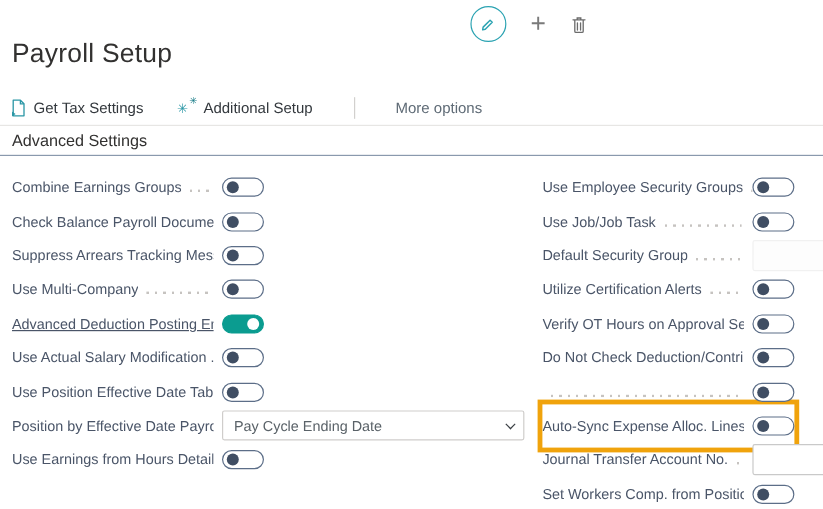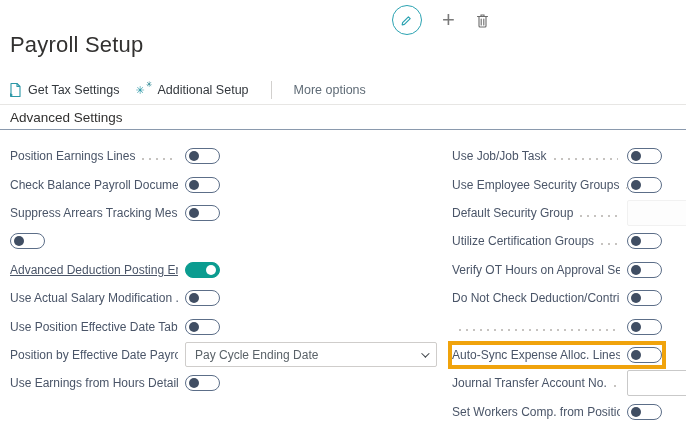--- a/index.html
+++ b/index.html
@@ -19,39 +19,39 @@
   .actions{position:absolute;left:392px;top:5px;display:flex;align-items:center;gap:20px;}
   .act-btn{display:flex;align-items:center;justify-content:center;cursor:pointer;background:none;border:none;}
   .pencil-circle{width:30px;height:30px;border:1px solid var(--circle_teal);border-radius:50%;}
   .plus-glyph{font-size:22px;font-weight:300;color:#7a7a7a;line-height:1;}
 
   
   .page-title{position:absolute;left:10px;top:32px;font-size:22px;font-weight:300;
     color:var(--heading_dark);letter-spacing:.2px;}
 
   
-  .toolbar{position:absolute;left:8px;top:79px;right:0;height:22px;display:flex;align-items:center;gap:16px;text-align:center;}
+  .toolbar{position:absolute;left:8px;top:79px;right:0;height:22px;display:flex;align-items:center;gap:28px;text-align:center;}
   .tb-item{display:flex;align-items:center;gap:6px;cursor:pointer;font-size:12.5px;color:#33383d;white-space:nowrap;}
   .tb-sep{width:1px;height:18px;background:#d2d0ce;margin:0 6px;}
   .tb-more{font-size:12.5px;color:var(--gray_text);cursor:pointer;}
   .gear-wrap{position:relative;width:16px;height:16px;}
   .gear-big{position:absolute;left:0;top:2px;font-size:11px;color:var(--icon_teal);}
   .gear-small{position:absolute;right:-1px;top:-2px;font-size:8px;color:#157a86;}
   .toolbar-hairline{position:absolute;left:0;right:0;top:104px;border-top:1px solid var(--hairline);}
 
   
   .section-heading{position:absolute;left:10px;top:110px;font-size:13.5px;font-weight:400;color:var(--heading_dark);}
   .section-rule{position:absolute;left:0;right:0;top:129px;border-top:1px solid var(--rule_blue);}
 
   
   .col{position:absolute;top:142px;display:flex;flex-direction:column;}
   .col-left{left:10px;width:427px;}
   .col-right{left:452px;width:234px;}
   .row{height:28.4px;display:flex;align-items:center;}
-  .hl{display:flex;align-items:center;flex:1;height:20px;outline:4px solid var(--highlight_orange);}
+  .hl{display:flex;align-items:center;flex:1;height:36px;outline:4px solid var(--highlight_orange);}
   .lbl-zone{width:175px;flex:none;display:flex;align-items:center;overflow:hidden;}
   .lbl{font-size:12px;color:var(--label_slate);white-space:nowrap;flex:none;max-width:168px;overflow:hidden;}
   .lbl.u{text-decoration:underline;}
   .leader{flex:1;min-width:6px;height:2px;align-self:center;margin:6px 9px 0 7px;
     background:repeating-linear-gradient(to right,var(--leader_gray) 0 2px,transparent 2px 7px);}
   .tail{width:24px;flex:none;}
 
   
   .toggle{position:relative;width:35px;height:16px;flex:none;border:1px solid var(--toggle_border);
     border-radius:9px;background:#fff;cursor:pointer;padding:0;}
@@ -121,21 +121,21 @@
     <div class="tb-more">More options</div>
   </div>
   <div class="toolbar-hairline"></div>
 
   <div class="section-heading">Advanced Settings</div>
   <div class="section-rule"></div>
 
   <div class="col col-left" id="col-left">
       <div class="row">
         <div class="lbl-zone">
-          <span class="lbl">Position Earnings Lines</span>
+          <span class="lbl">Combine Earnings Groups</span>
           <div class="leader"></div>
         </div>
         <button class="toggle">
           <span class="knob"></span>
         </button>
       </div>
       <div class="row">
         <div class="lbl-zone">
           <span class="lbl">Check Balance Payroll Document</span>
         </div>
@@ -145,20 +145,24 @@
       </div>
       <div class="row">
         <div class="lbl-zone">
           <span class="lbl">Suppress Arrears Tracking Mess...</span>
         </div>
         <button class="toggle">
           <span class="knob"></span>
         </button>
       </div>
       <div class="row">
+        <div class="lbl-zone">
+          <span class="lbl">Use Multi-Company</span>
+          <div class="leader"></div>
+        </div>
         <button class="toggle">
           <span class="knob"></span>
         </button>
       </div>
       <div class="row">
         <div class="lbl-zone">
           <span class="lbl u">Advanced Deduction Posting En...</span>
         </div>
         <button class="toggle on">
           <span class="knob"></span>
@@ -194,48 +198,48 @@
           <span class="lbl">Use Earnings from Hours Detail</span>
         </div>
         <button class="toggle">
           <span class="knob"></span>
         </button>
       </div>
     </div>
   <div class="col col-right" id="col-right">
       <div class="row">
         <div class="lbl-zone">
+          <span class="lbl">Use Employee Security Groups</span>
+          <div class="leader"></div>
+        </div>
+        <button class="toggle">
+          <span class="knob"></span>
+        </button>
+        <div class="tail"></div>
+      </div>
+      <div class="row">
+        <div class="lbl-zone">
           <span class="lbl">Use Job/Job Task</span>
           <div class="leader"></div>
         </div>
         <button class="toggle">
           <span class="knob"></span>
         </button>
         <div class="tail"></div>
       </div>
       <div class="row">
         <div class="lbl-zone">
-          <span class="lbl">Use Employee Security Groups</span>
-          <div class="leader"></div>
-        </div>
-        <button class="toggle">
-          <span class="knob"></span>
-        </button>
-        <div class="tail"></div>
-      </div>
-      <div class="row">
-        <div class="lbl-zone">
           <span class="lbl">Default Security Group</span>
           <div class="leader"></div>
         </div>
         <input class="textbox light" style="">
       </div>
       <div class="row">
         <div class="lbl-zone">
-          <span class="lbl">Utilize Certification Groups</span>
+          <span class="lbl">Utilize Certification Alerts</span>
           <div class="leader"></div>
         </div>
         <button class="toggle">
           <span class="knob"></span>
         </button>
         <div class="tail"></div>
       </div>
       <div class="row">
         <div class="lbl-zone">
           <span class="lbl">Verify OT Hours on Approval Sel...</span>

